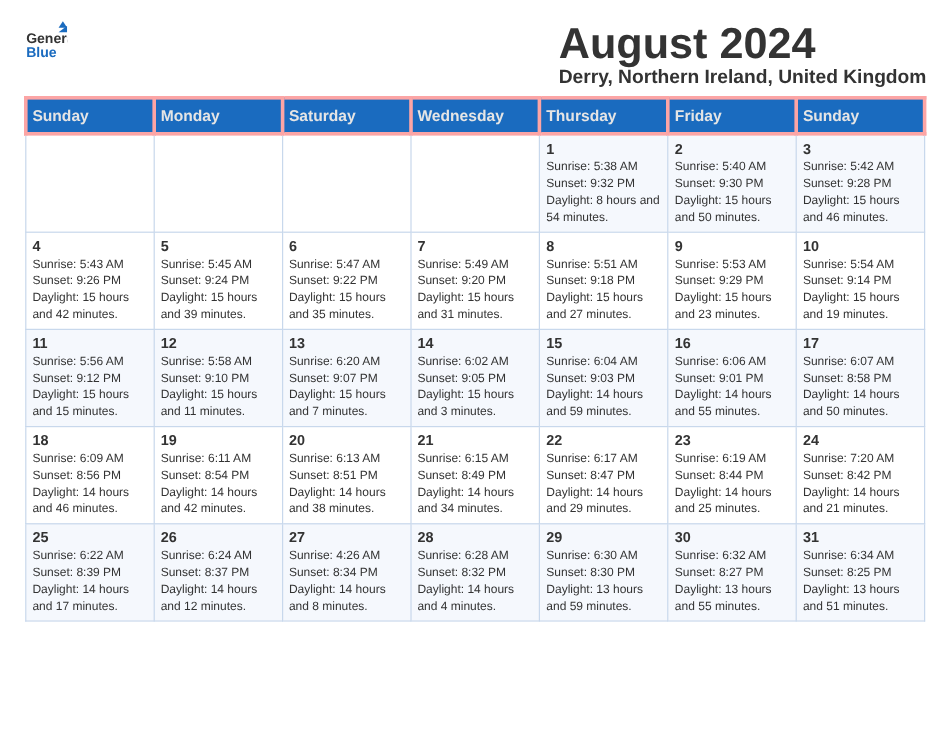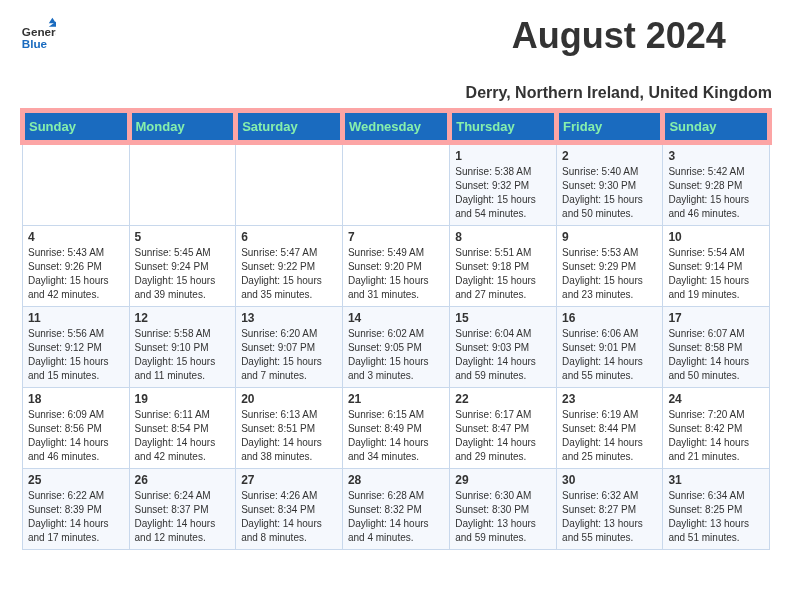--- a/index.html
+++ b/index.html
@@ -23,47 +23,46 @@
     .logo {
       display: flex;
       align-items: center;
       gap: 6px;
     }
     .logo-icon {
       width: 36px;
       height: 36px;
     }
     .title-block {
-      text-align: center;
+      text-align: left;
     }
     .main-title {
       font-size: 36px;
       font-weight: bold;
       color: #333;
       line-height: 1.1;
     }
     .subtitle {
       font-size: 16px;
       font-weight: bold;
       color: #333;
-      margin-top: 28px;
     }
     .calendar {
       width: 100%;
       border-collapse: collapse;
       font-size: 10.5px;
       color: #333;
     }
     .calendar thead tr th {
       background: #1a6bbf;
-      color: #86efac;
+      color: #e5e5e5;
       font-weight: bold;
       font-size: 13px;
       padding: 6px 4px;
-      border: 5px solid #fca5a5;
+      border: 3px solid #fca5a5;
       text-align: left;
     }
     .calendar tbody tr td {
       border: 1px solid #c8d8ec;
       vertical-align: top;
       padding: 4px 5px;
       width: 108px;
       min-height: 80px;
       height: 80px;
       background: #fff;
@@ -130,21 +129,21 @@
     <tbody id="calendar-body">
     <tr>
           <td class="empty-cell"></td>
           <td class="empty-cell"></td>
           <td class="empty-cell"></td>
           <td class="empty-cell"></td>
           <td>
             <span class="day-number">1</span>
             <div class="day-info">Sunrise: 5:38 AM</div>
             <div class="day-info">Sunset: 9:32 PM</div>
-            <div class="day-info">Daylight: 15 hours and 54 minutes.</div>
+            <div class="day-info">Daylight: 8 hours and 54 minutes.</div>
           </td>
           <td>
             <span class="day-number">2</span>
             <div class="day-info">Sunrise: 5:40 AM</div>
             <div class="day-info">Sunset: 9:30 PM</div>
             <div class="day-info">Daylight: 15 hours and 50 minutes.</div>
           </td>
           <td>
             <span class="day-number">3</span>
             <div class="day-info">Sunrise: 5:42 AM</div>

